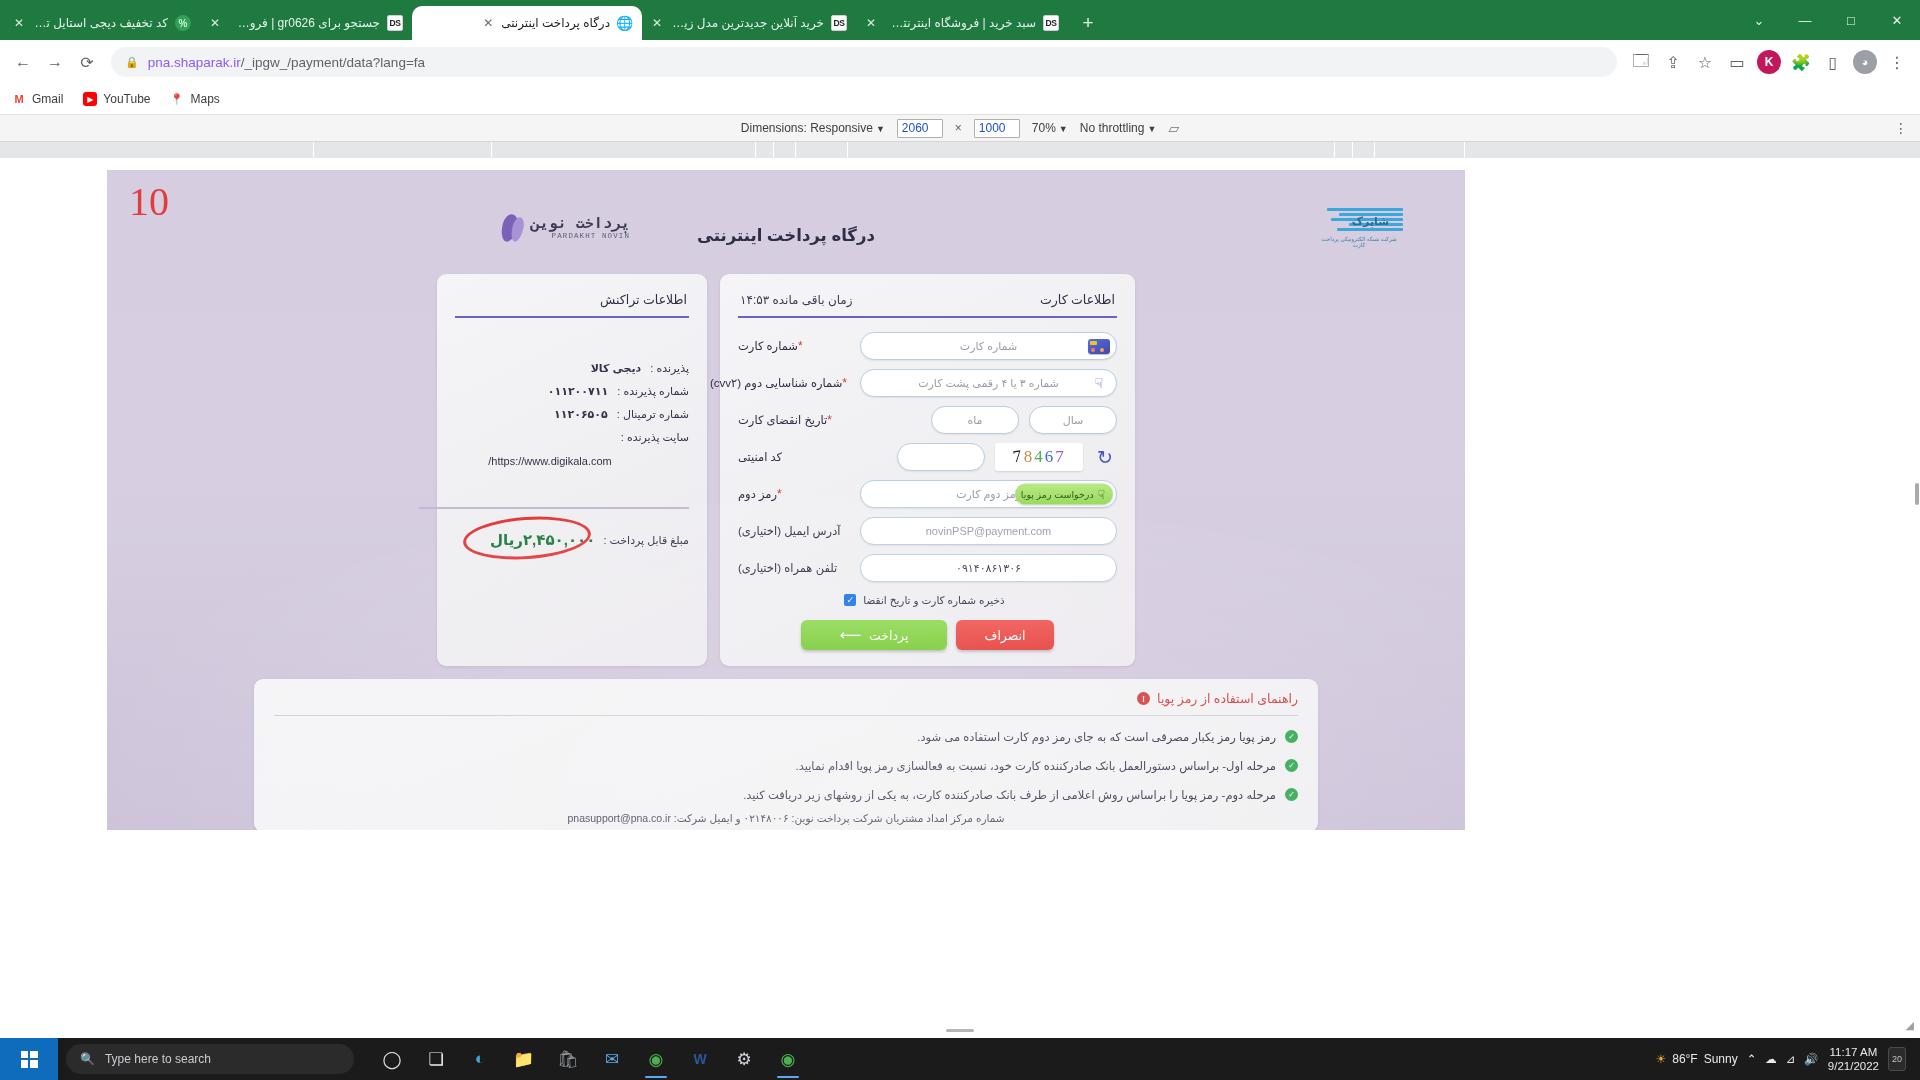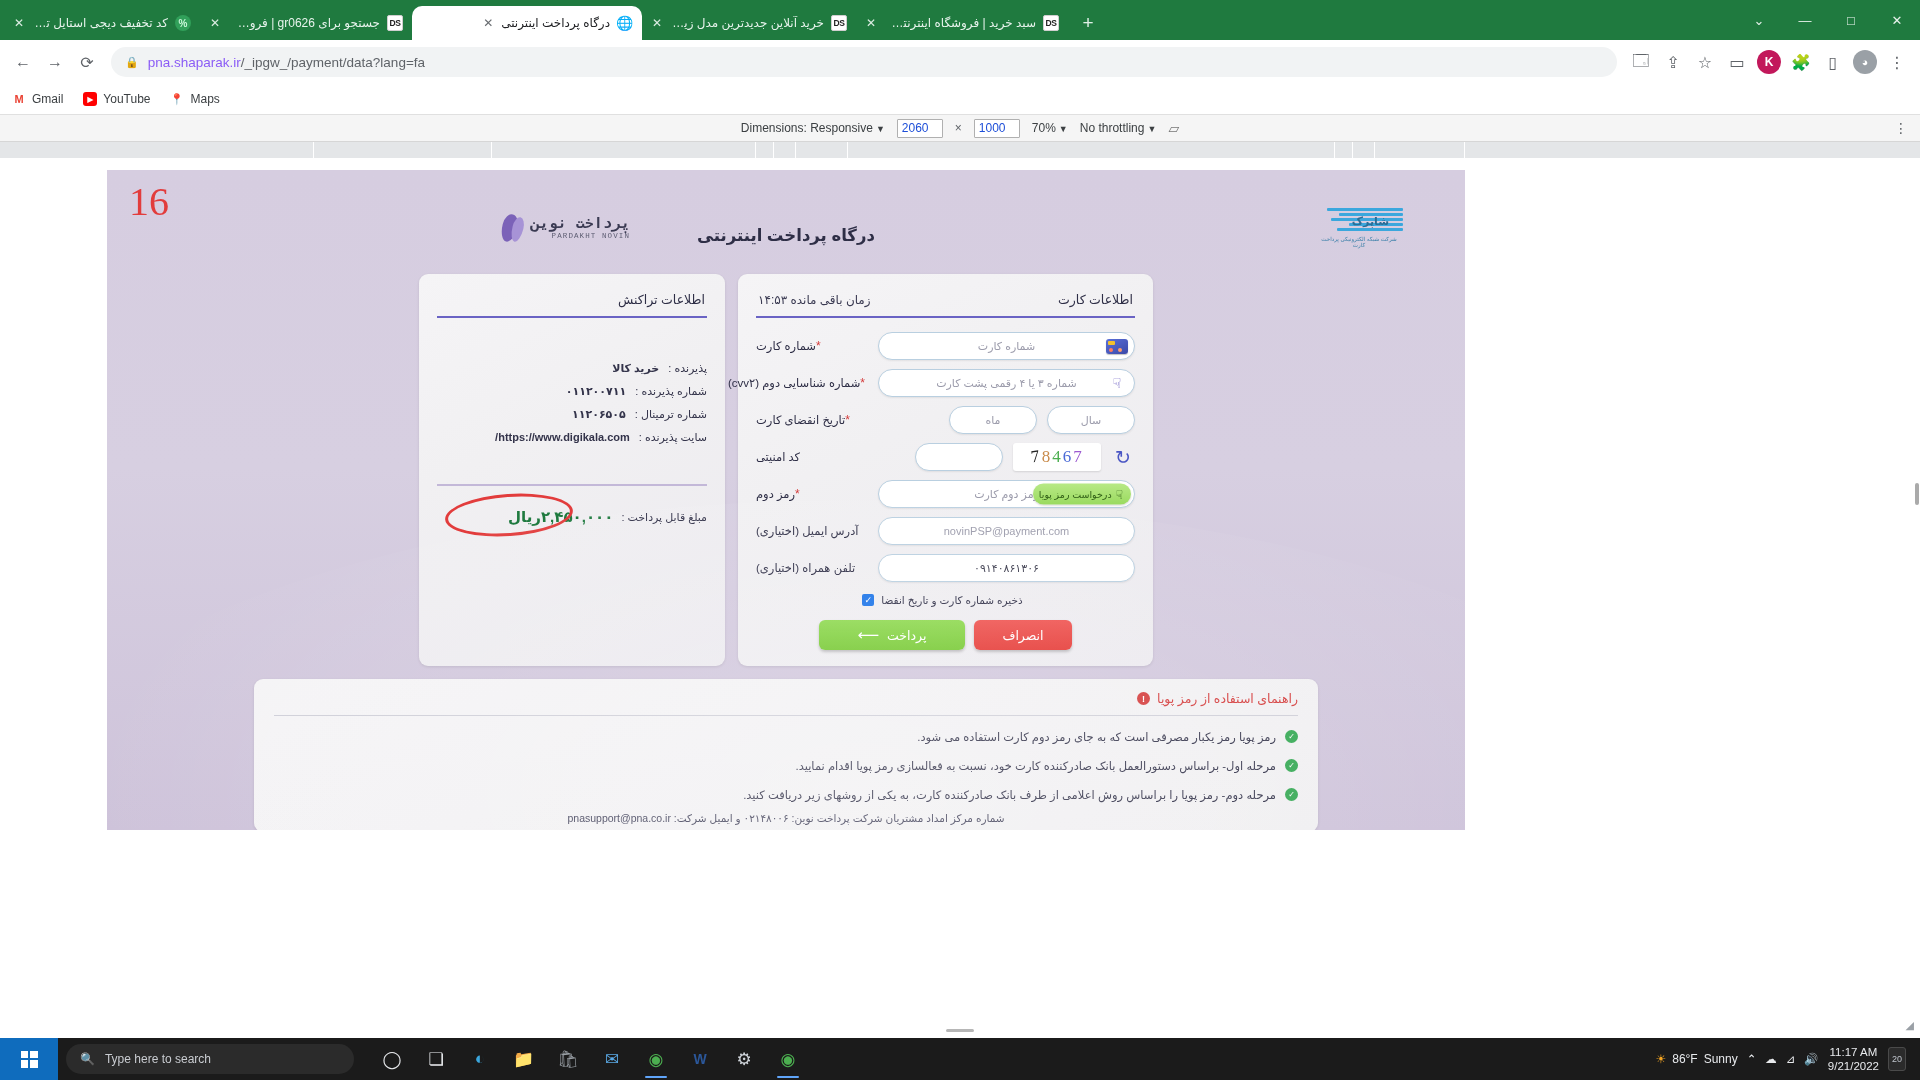--- a/index.html
+++ b/index.html
@@ -167,21 +167,21 @@
   }
   .sh-sub { font-size:5.6px; color:#3a7fa8; margin-top:2px; letter-spacing:.2px; }
   .sh-word { position:absolute; right:14px; top:7px; font-size:11px; color:#2b6d95; font-weight:700; }
 
   .panels { position:relative; display:flex; justify-content:center; gap:13px; direction:rtl; }
   .panel {
     background:#f1f0f2; border-radius:9px; box-shadow:0 1px 3px rgba(0,0,0,.10);
     background-image: linear-gradient(155deg,#f5f4f6 0%, #f1f0f2 40%, #eceaef 100%);
   }
   .panel-card { width:415px; padding:14px 18px 16px; }
-  .panel-txn  { width:306px; padding:14px 18px 16px; }
+  .panel-txn  { width:270px; padding:14px 18px 16px; }
 
   .panel-head { display:flex; justify-content:space-between; align-items:baseline; padding:4px 2px 9px; }
   .panel-head .ttl { font-size:12.5px; color:#2e2e46; font-weight:400; }
   .panel-head .tmr { font-size:12px; color:#3a3a52; }
   .panel-rule { height:2px; background:#6a63c4; margin-bottom:14px; }
 
   .frow { display:flex; align-items:center; gap:10px; margin-bottom:9px; }
   .flabel { width:112px; text-align:left; font-size:11.5px; color:#2e2e46; white-space:nowrap; }
   .req { color:#d43b3b; font-size:12px; margin-right:3px; }
   .fctl { flex:1; display:flex; gap:10px; }
@@ -243,21 +243,21 @@
     box-shadow:0 2px 3px rgba(0,0,0,.22);
   }
   .btn-pay { width:146px; background:linear-gradient(180deg,#8ed94f 0%, #76c932 100%); }
   .btn-cancel { width:98px; background:linear-gradient(180deg,#ef5350 0%, #e53935 100%); }
   .arrow { font-size:15px; }
 
   .txn-list { margin-top:44px; direction:rtl; }
   .txn-row { display:flex; justify-content:flex-start; font-size:11px; color:#33334a; margin-bottom:10px; }
   .txn-row .k { width:auto; }
   .txn-row .v { font-weight:700; margin-right:6px; }
-  .txn-row .v.normal { font-weight:700; }
+  .txn-row .v.normal { font-weight:400;margin-top:24px; }
 
   .amount-wrap { position:relative; margin-top:40px; height:60px; }
   .amt-line { position:absolute; right:0; top:0; width:270px; height:2px; background:#c3b8d8; }
   .amt-row { position:absolute; right:0; top:24px; display:flex; align-items:center; gap:8px; direction:rtl; }
   .amt-label { font-size:11px; color:#33334a; }
   .amt-val { font-size:15px; font-weight:700; color:#1f7a3f; }
   .ellipse {
     position:absolute; left:8px; top:10px; width:128px; height:42px;
     border:3px solid #e23c3c; border-radius:50%; transform:rotate(-4deg);
   }
@@ -422,21 +422,21 @@
     <div class="seg" style="left:848px;width:487px"></div>
     <div class="seg" style="left:1335px;width:18px"></div>
     <div class="seg" style="left:1353px;width:22px"></div>
     <div class="seg" style="left:1375px;width:90px"></div>
   </div>
 
   <div class="page-area">
 
     <div class="pg">
 
-      <div class="annot-10">16</div>
+      <div class="annot-10">10</div>
 
       <div class="pg-head">
         <div class="logo-novin">
           <div class="txt">
             <div class="fa">پرداخت نوین</div>
             <div class="en">PARDAKHT NOVIN</div>
           </div>
           <div class="logo-swoosh"></div>
         </div>
 
@@ -565,21 +565,21 @@
         <div class="panel panel-txn">
           <div class="panel-head">
             <div class="ttl">اطلاعات تراکنش</div>
           </div>
           <div class="panel-rule"></div>
 
           <div class="txn-list">
             <div class="txn-row">
               <span class="k">پذیرنده</span>
               <span>&nbsp;:&nbsp;</span>
-              <span class="v">خرید کالا</span>
+              <span class="v">دیجی کالا</span>
             </div>
             <div class="txn-row">
               <span class="k">شماره پذیرنده</span>
               <span>&nbsp;:&nbsp;</span>
               <span class="v">۰۱۱۲۰۰۷۱۱</span>
             </div>
             <div class="txn-row">
               <span class="k">شماره ترمینال</span>
               <span>&nbsp;:&nbsp;</span>
               <span class="v">۱۱۲۰۶۵۰۵</span>

